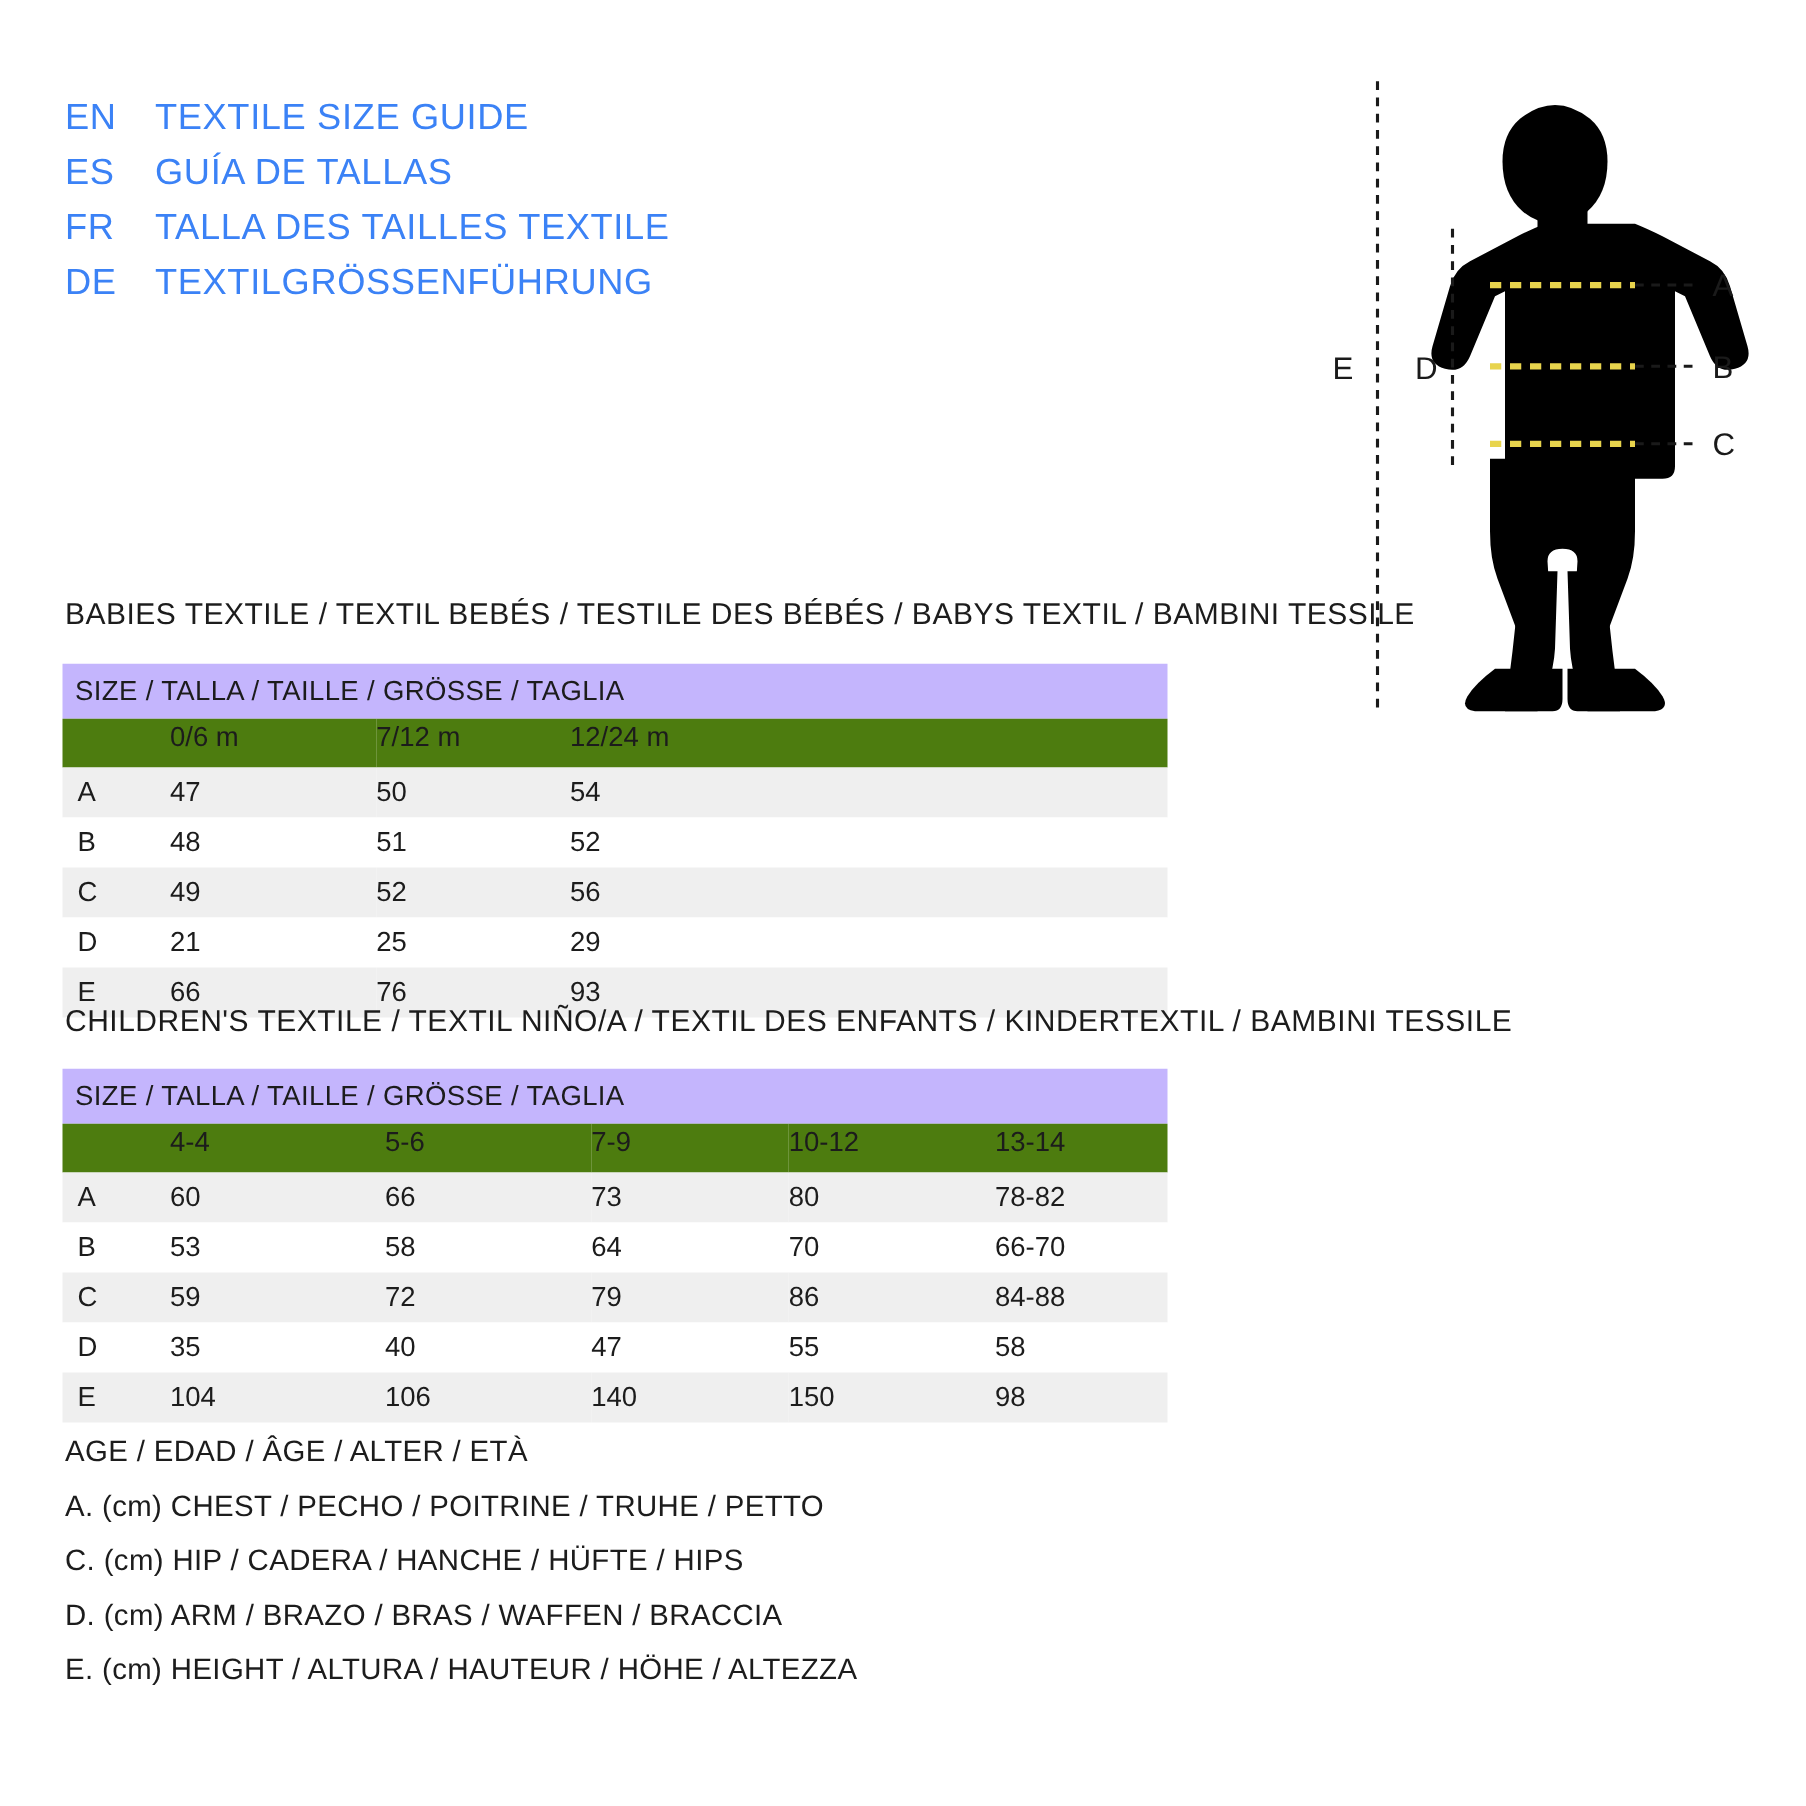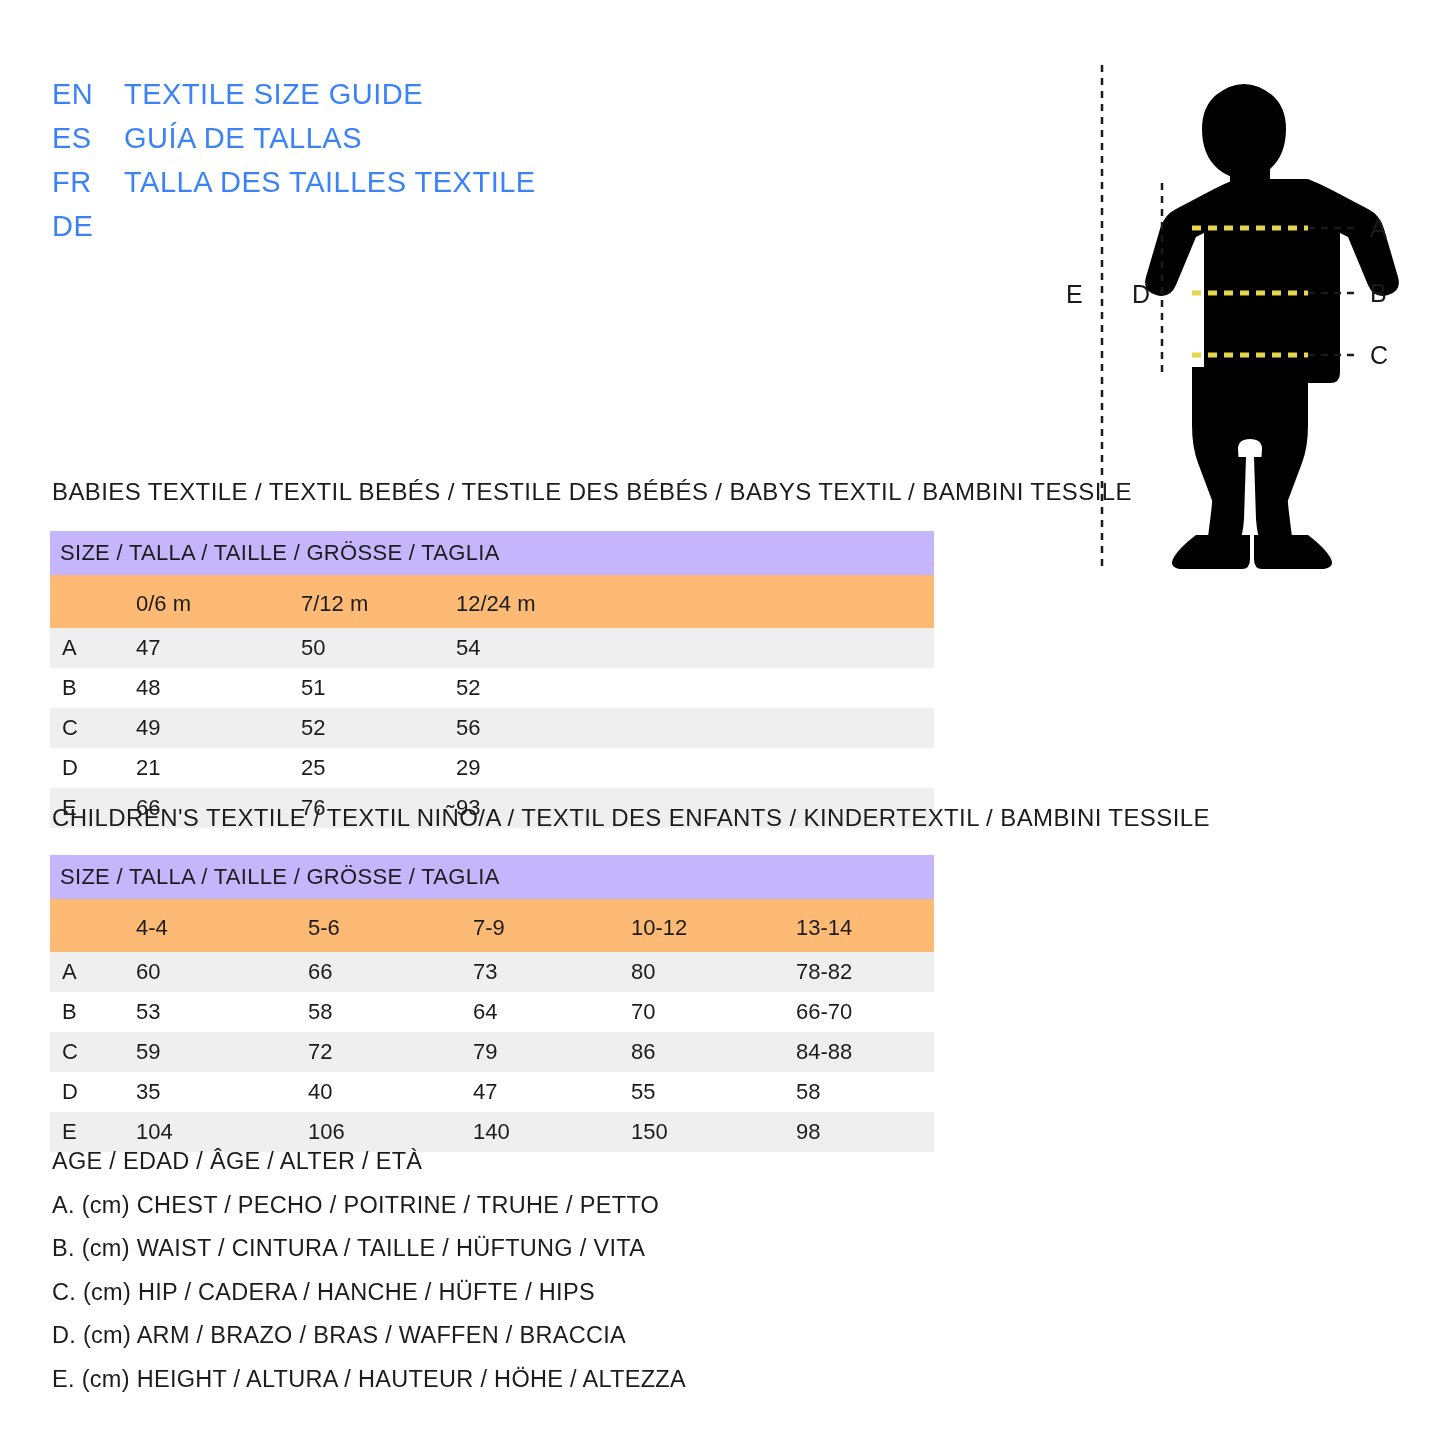--- a/index.html
+++ b/index.html
@@ -88,22 +88,22 @@
     background: #efefef;
   }
   .size-table tr.plain td {
     background: #ffffff;
   }
   .size-table .rowlabel {
     padding-left: 12px;
     width: 42px;
   }
   .size-table .colhdr-row td {
-    background: #fdba74;
-    padding-top: 15px;
+    background: #4d7c0f;
+    padding-top: 1px;
     padding-bottom: 10px;
   }
 
   
   #babies-table col.c0 { width: 86px; }
   #babies-table col.c1 { width: 165px; }
   #babies-table col.c2 { width: 155px; }
   #babies-table col.c3 { width: 478px; }
 
   
@@ -143,20 +143,21 @@
   <div class="lang-row">
     <span class="lang-code">ES</span>
     <span class="lang-text">GUÍA DE TALLAS</span>
   </div>
   <div class="lang-row">
     <span class="lang-code">FR</span>
     <span class="lang-text">TALLA DES TAILLES TEXTILE</span>
   </div>
   <div class="lang-row">
     <span class="lang-code">DE</span>
+    <span class="lang-text">TEXTILGRÖSSENFÜHRUNG</span>
   </div>
 </div>
 
 <div class="figure-area">
   <svg width="380" height="520" viewBox="0 0 380 520" xmlns="http://www.w3.org/2000/svg">
 
     <g fill="#000000">
 
       <path d="M176 40 q28 -22 56 0 q14 12 14 34 q0 26 -16 40 q-12 10 -26 10 q-14 0 -26 -10 q-16 -14 -16 -40 q0 -22 14 -34 Z"></path>
 
@@ -307,17 +308,16 @@
       <td class="pad-left">140</td>
       <td class="pad-left">150</td>
       <td class="pad-left">98</td>
     </tr>
   </tbody>
 </table>
 
 <div class="legend">
   <div class="legend-line">AGE / EDAD / ÂGE / ALTER / ETÀ</div>
   <div class="legend-line">A. (cm) CHEST / PECHO / POITRINE / TRUHE / PETTO</div>
-  <div class="legend-line">B. (cm) WAIST / CINTURA / TAILLE / HÜFTUNG / VITA</div>
   <div class="legend-line">C. (cm) HIP / CADERA / HANCHE / HÜFTE / HIPS</div>
   <div class="legend-line">D. (cm) ARM / BRAZO / BRAS / WAFFEN / BRACCIA</div>
   <div class="legend-line">E. (cm) HEIGHT / ALTURA / HAUTEUR / HÖHE / ALTEZZA</div>
 </div>
 
 </body></html>

